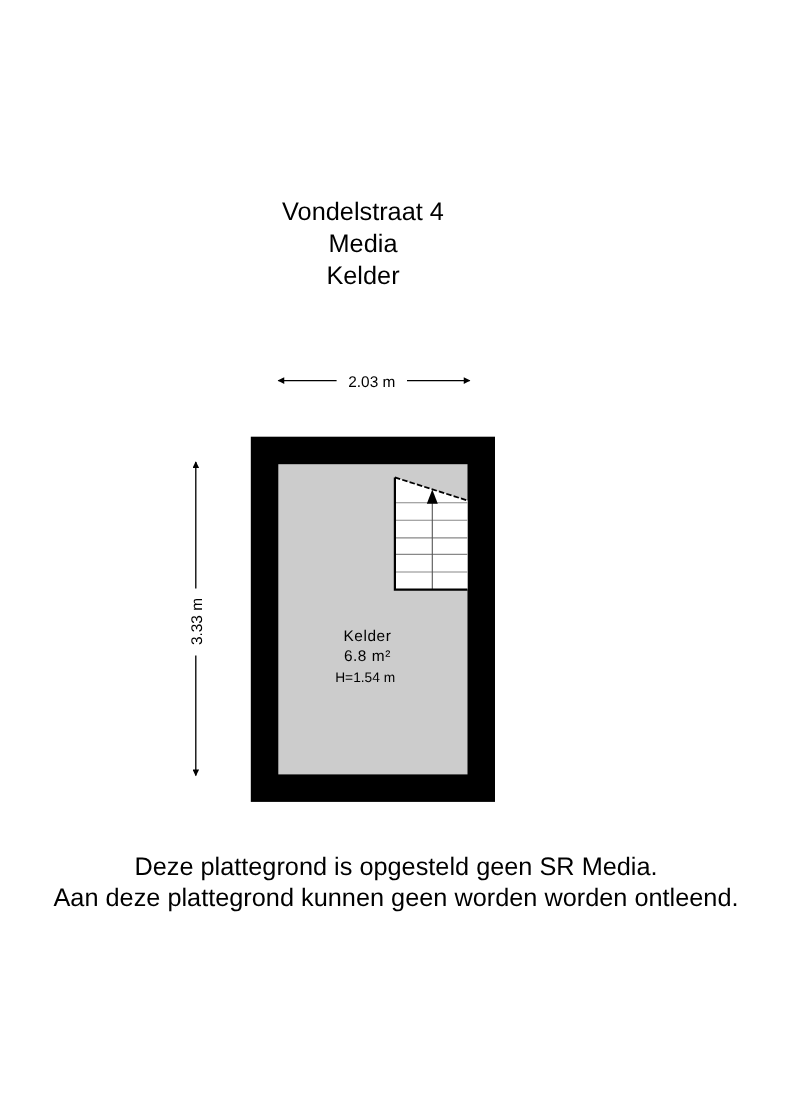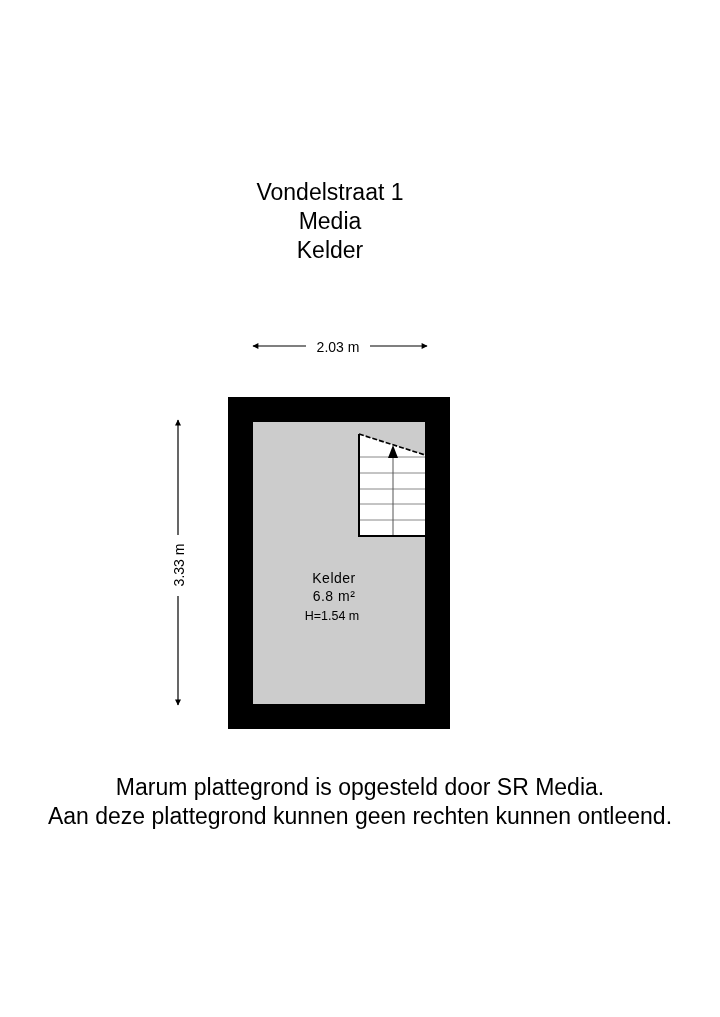--- a/index.html
+++ b/index.html
@@ -38,21 +38,21 @@
       text-align: center;
       font-size: 23px;
       line-height: 29px;
     }
     .footer span { display: block; }
   </style>
 </head>
 <body>
 
 <div class="title-block">
-  <span class="title-line">Vondelstraat 1</span>
+  <span class="title-line">Vondelstraat 4</span>
   <span class="title-line">Media</span>
   <span class="title-line">Kelder</span>
 </div>
 
 <svg class="plan" width="720" height="1017" viewBox="0 0 720 1017" xmlns="http://www.w3.org/2000/svg">
   <defs>
     <marker id="arrowEnd" viewBox="0 0 10 10" refX="9" refY="5" markerWidth="10" markerHeight="6" orient="auto" markerUnits="userSpaceOnUse">
       <path d="M0,0 L10,5 L0,10 z" fill="#000"></path>
     </marker>
     <marker id="arrowStart" viewBox="0 0 10 10" refX="1" refY="5" markerWidth="10" markerHeight="6" orient="auto" markerUnits="userSpaceOnUse">
@@ -90,15 +90,15 @@
   </g>
 
   <g>
     <text x="334" y="583" text-anchor="middle" font-family="Liberation Sans, sans-serif" font-size="14" letter-spacing="0.5" fill="#000">Kelder</text>
     <text x="334" y="601" text-anchor="middle" font-family="Liberation Sans, sans-serif" font-size="14" letter-spacing="0.5" fill="#000">6.8 m²</text>
     <text x="332" y="620" text-anchor="middle" font-family="Liberation Sans, sans-serif" font-size="12.5" fill="#000">H=1.54 m</text>
   </g>
 </svg>
 
 <div class="footer">
-  <span>Marum plattegrond is opgesteld door SR Media.</span>
-  <span>Aan deze plattegrond kunnen geen rechten kunnen ontleend.</span>
+  <span>Deze plattegrond is opgesteld geen SR Media.</span>
+  <span>Aan deze plattegrond kunnen geen worden worden ontleend.</span>
 </div>
 
 </body></html>

